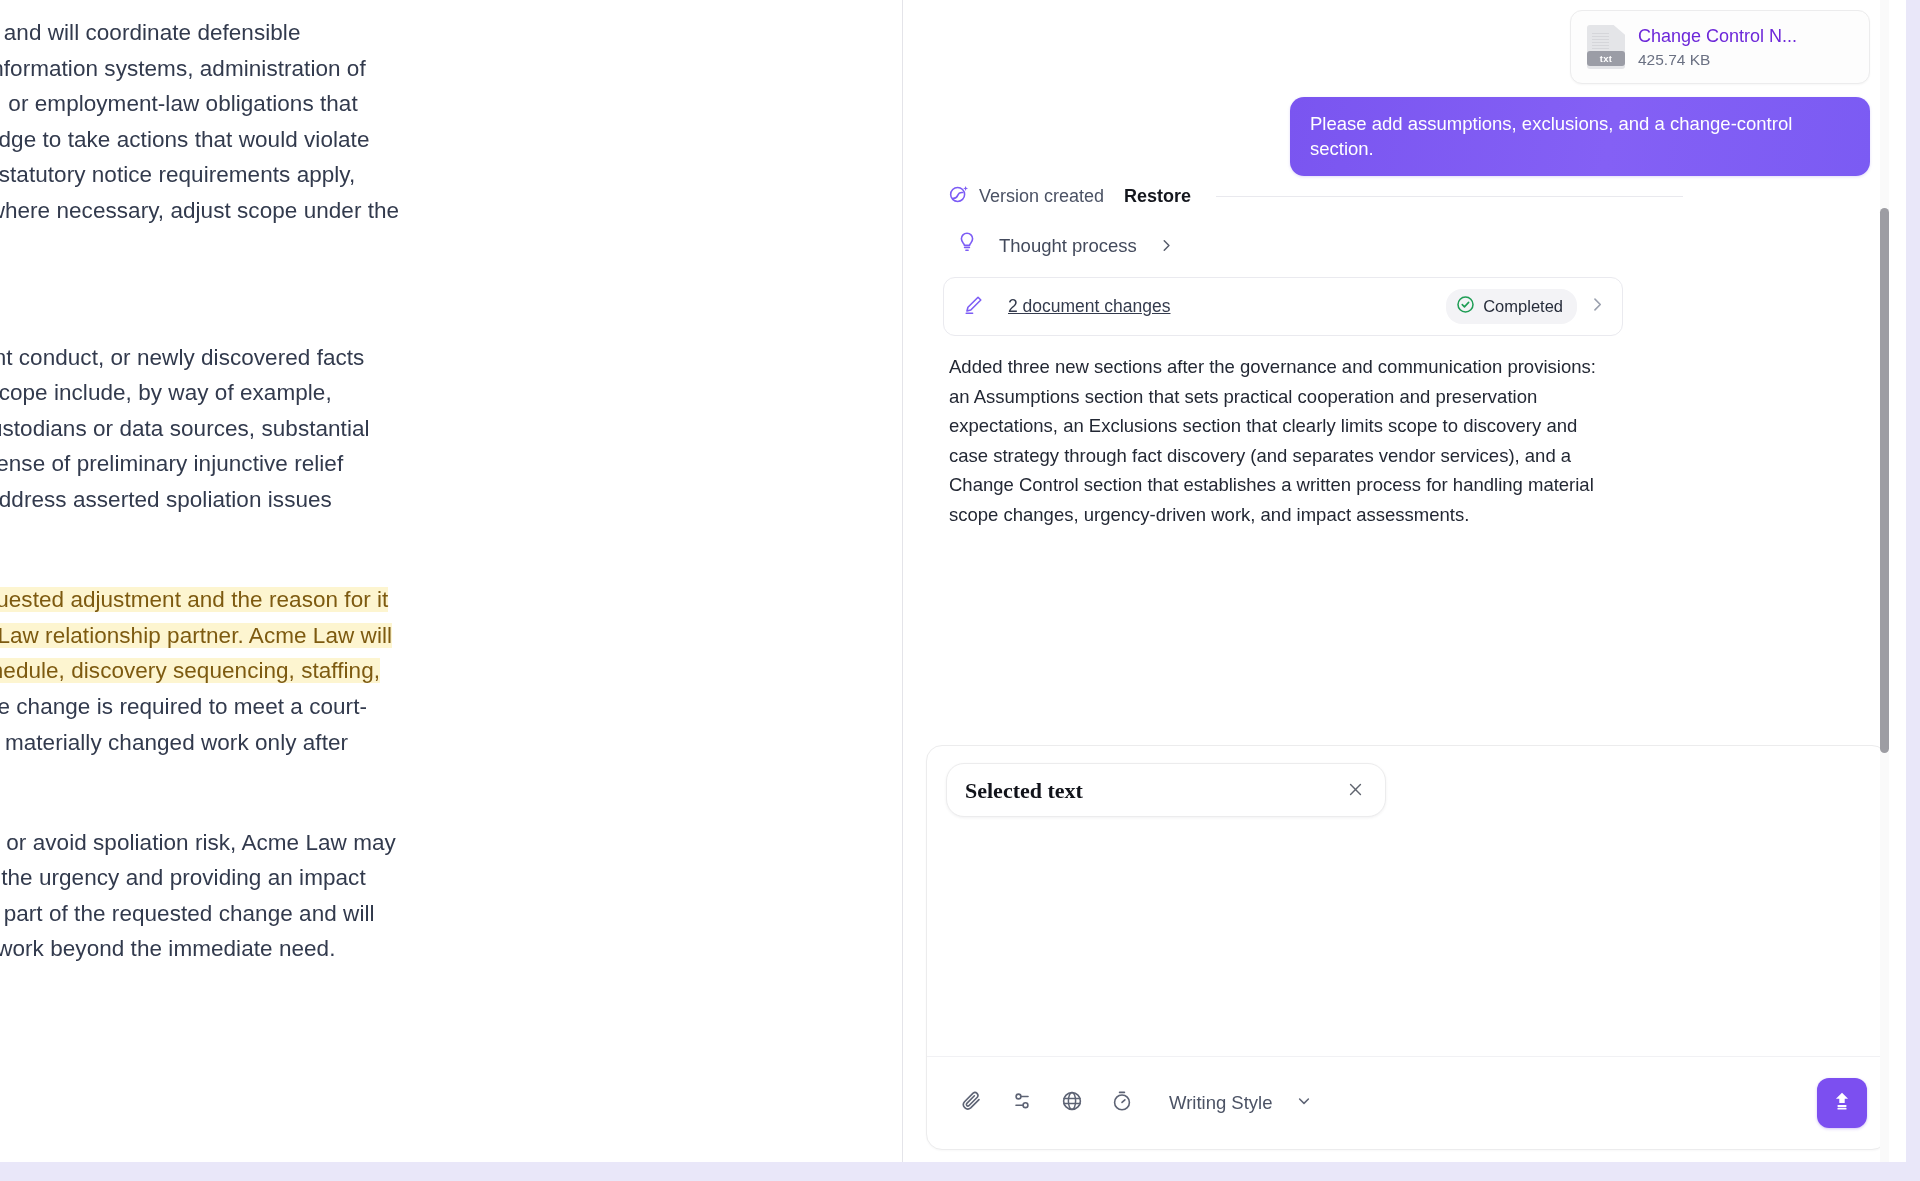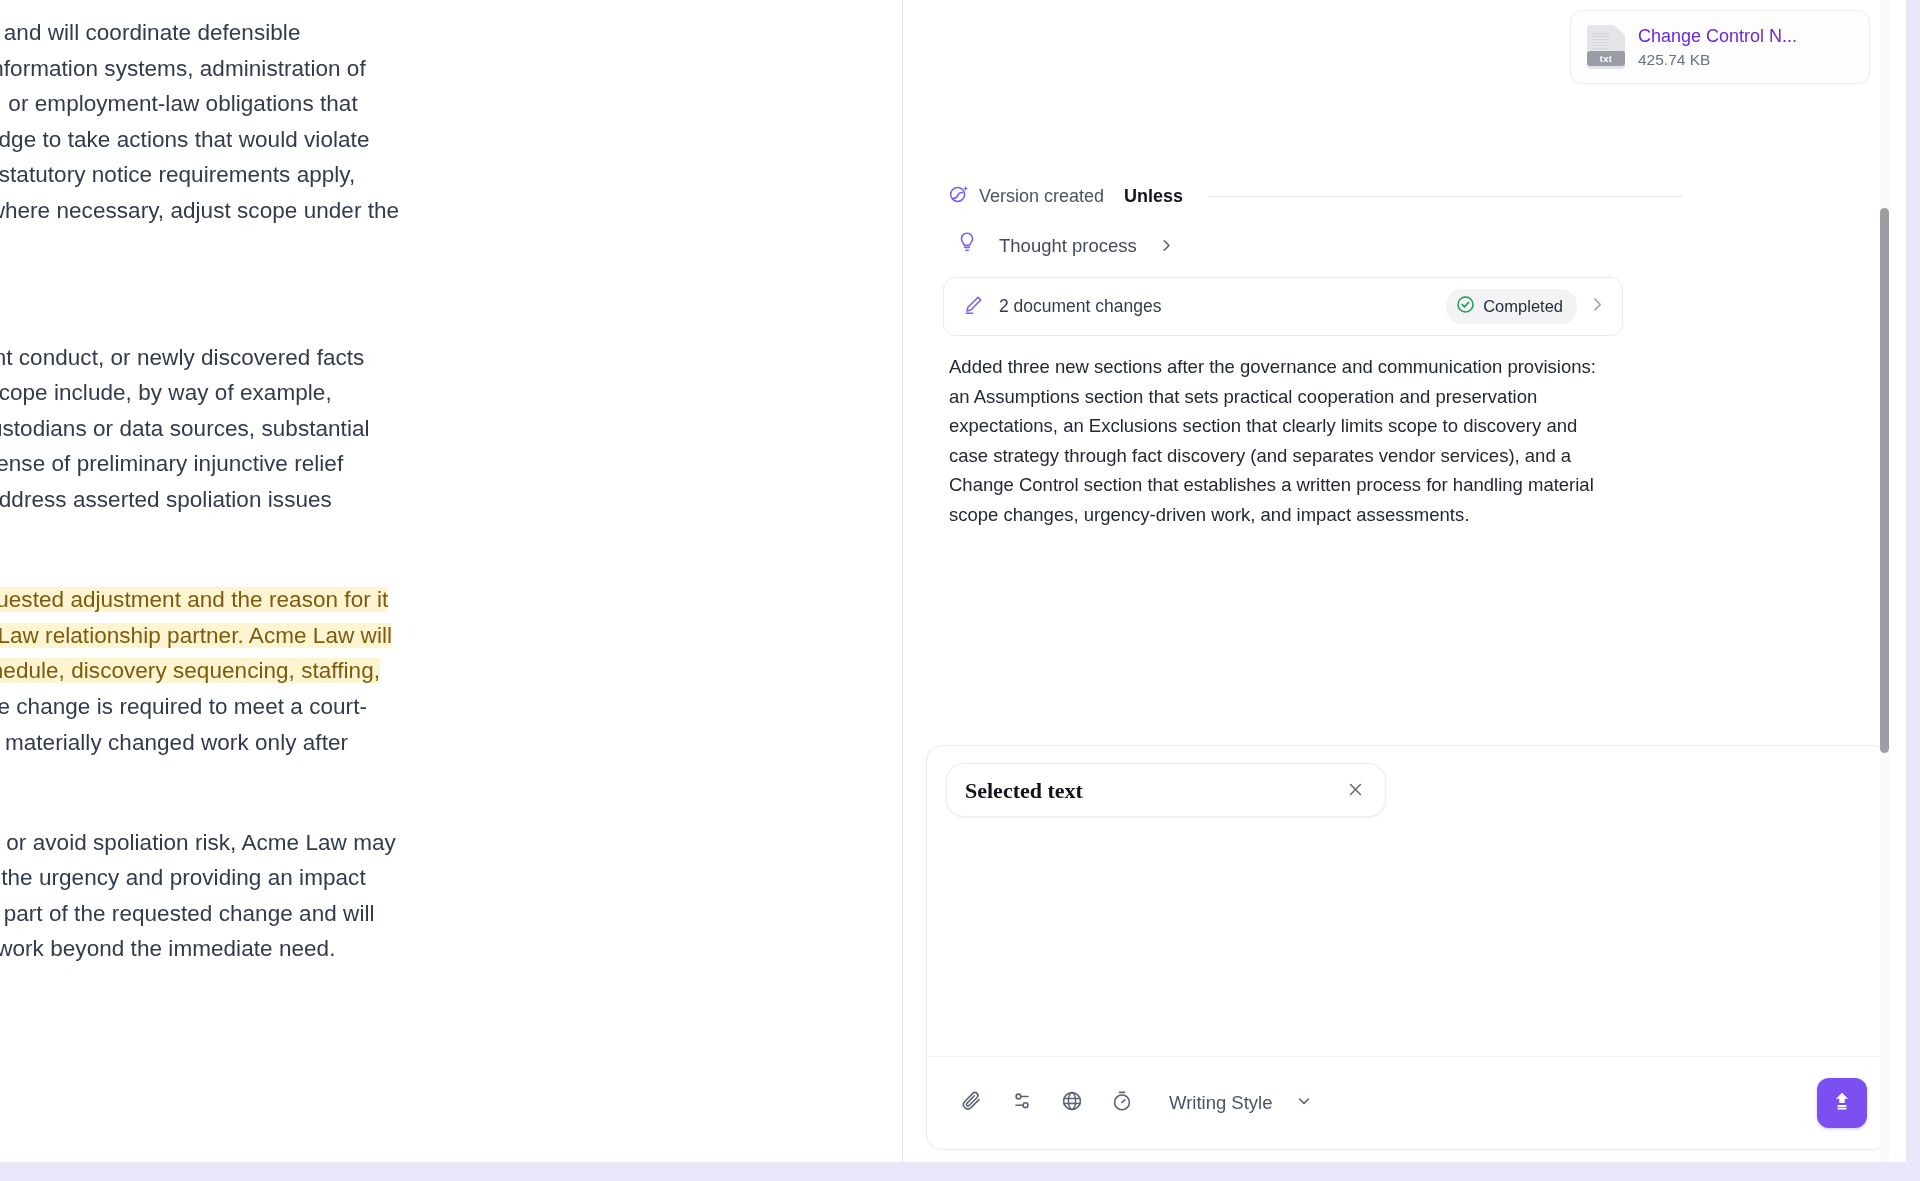--- a/index.html
+++ b/index.html
@@ -135,21 +135,21 @@
   .changes-card {
     position: absolute; left: 39px; top: 277px;
     width: 680px; height: 59px;
     background: #ffffff;
     border: 1px solid #eaeaef;
     border-radius: 12px;
     display: flex; align-items: center;
     padding: 0 16px 0 18px;
     cursor: pointer;
   }
-  .changes-label { font-size: 17.5px; color: #343b4d; margin-left: 15px; }
+  .changes-label { font-size: 17.5px; color: #343b4d; margin-left: 24px; text-decoration: underline; }
   .spacer { flex: 1 1 auto; }
   .status-pill {
     display: flex; align-items: center; gap: 8px;
     background: #f3f3f6; border-radius: 16px;
     padding: 6px 14px 6px 10px;
   }
   .status-text { font-size: 16.5px; color: #262c3a; }
   .chev-right-lg { margin-left: 12px; color: #9aa0ae; }
 
   
@@ -288,31 +288,32 @@
         <div class="sheet"></div>
         <div class="lines"></div>
         <div class="ext">txt</div>
       </div>
       <div class="file-meta">
         <div class="file-name">Change Control N...</div>
         <div class="file-size">425.74 KB</div>
       </div>
     </div>
 
+    <div class="user-bubble">Please add assumptions, exclusions, and a change-control section.</div>
 
     <div class="version-row">
       <span>
         <svg width="22" height="22" viewBox="0 0 24 24" fill="none">
           <circle cx="10.5" cy="12.5" r="7.6" stroke="#7c5cf5" stroke-width="1.7"></circle>
           <path d="M5.2 16.6c2.6 .3 4.6-1 5.4-3.1 .8-2.1 2.8-3.4 5.4-3.1" stroke="#7c5cf5" stroke-width="1.7" stroke-linecap="round"></path>
           <path d="M19.2 3.2l.75 1.95 1.95 .75-1.95 .75-.75 1.95-.75-1.95-1.95-.75 1.95-.75z" fill="#7c5cf5"></path>
         </svg>
       </span>
       <span class="version-label">Version created</span>
-      <span class="restore-btn">Unless</span>
+      <span class="restore-btn">Restore</span>
       <span class="version-rule"></span>
     </div>
 
     <div class="thought-row">
       <span>
         <svg width="20" height="22" viewBox="0 0 20 22" fill="none">
           <path d="M10 2.2c-3.2 0-5.6 2.5-5.6 5.6 0 2 1 3.3 1.9 4.4 .6 .7 1 1.2 1 2h5.4c0-.8 .4-1.3 1-2 .9-1.1 1.9-2.4 1.9-4.4 0-3.1-2.4-5.6-5.6-5.6z" stroke="#7c5cf5" stroke-width="1.6" stroke-linejoin="round"></path>
           <path d="M7.6 16.4h4.8" stroke="#7c5cf5" stroke-width="1.6" stroke-linecap="round"></path>
           <path d="M8.9 19.2h2.2" stroke="#7c5cf5" stroke-width="1.6" stroke-linecap="round"></path>
         </svg>

